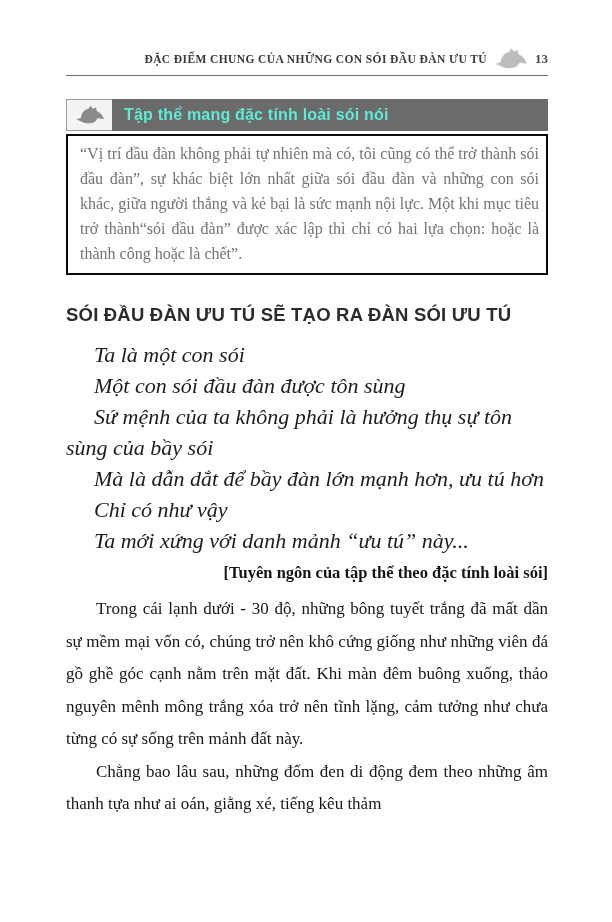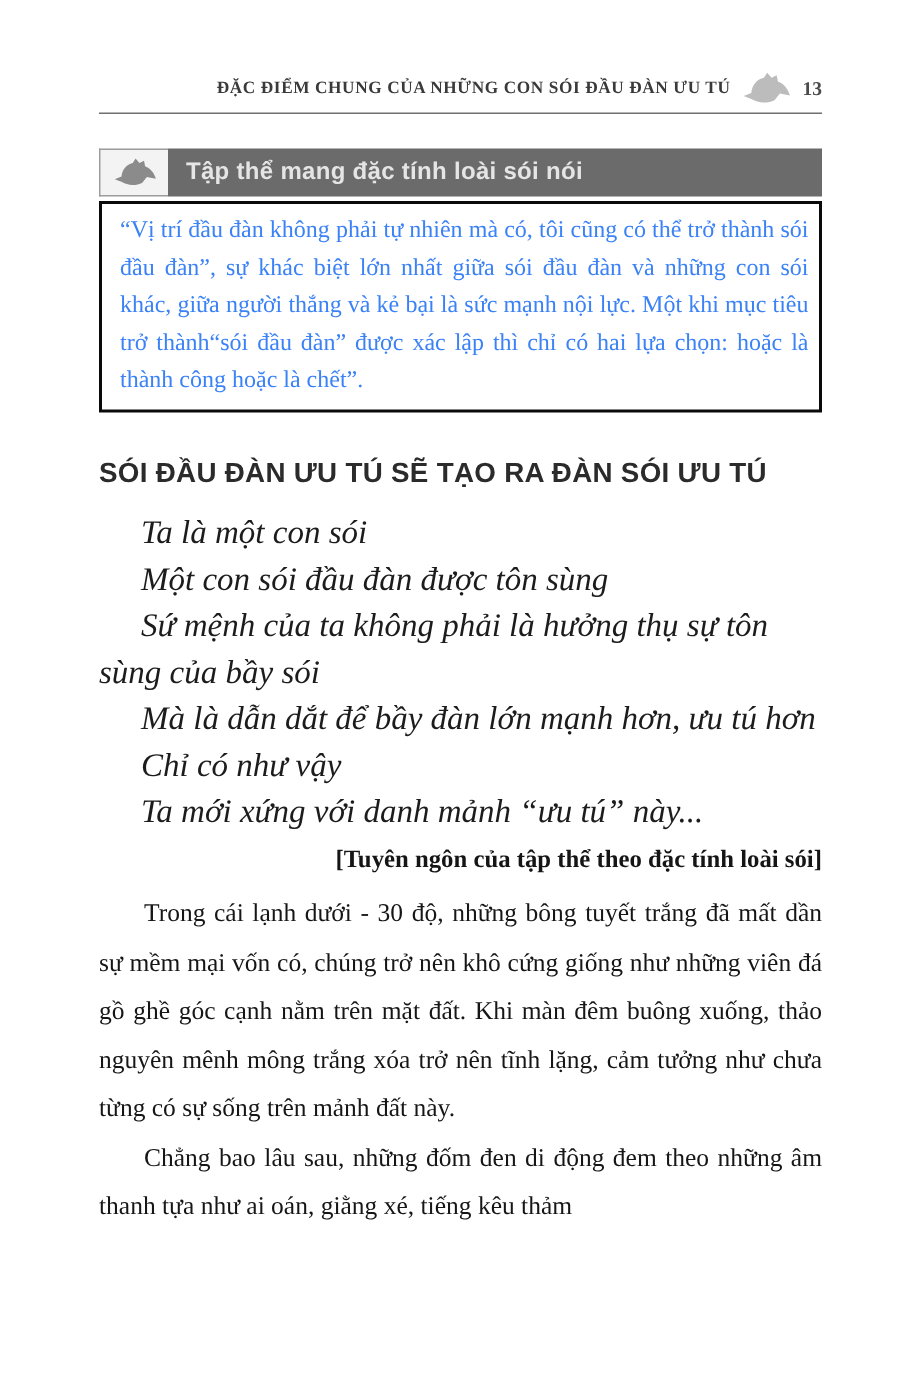--- a/index.html
+++ b/index.html
@@ -29,30 +29,30 @@
   
   .callout { margin-top:23px; }
   .callout-head { display:flex; align-items:stretch; }
   .callout-icon {
     width:46px; height:32px; box-sizing:border-box;
     background:#f3f3f3; border:1px solid #9d9d9d; border-right:none;
     display:flex; align-items:center; justify-content:center;
   }
   .callout-icon svg { width:30px; height:22px; fill:#8b8b8b; }
   .callout-bar {
-    flex:1; background:#6b6b6b; color:#e5e5e5;
+    flex:1; background:#6b6b6b; color:#5eead4;
     font-family:"Liberation Sans", sans-serif;
     font-weight:bold; font-size:16px; line-height:32px;
     padding-left:12px; letter-spacing:0.2px;
   }
   .callout-body {
     border:2px solid #0a0a0a; margin-top:3px;
     padding:5px 7px 7px 12px;
     font-size:16px; line-height:25px; text-align:justify;
-    color:#3b82f6;
+    color:#737373;
   }
   .callout-body p { margin:0; }
 
   
   .chapter-heading {
     font-family:"Liberation Sans", sans-serif;
     font-size:18.5px; font-weight:bold; text-align:left;
     color:#2b2b2b; margin:29px 0 0 0; letter-spacing:0.2px;
   }
 

